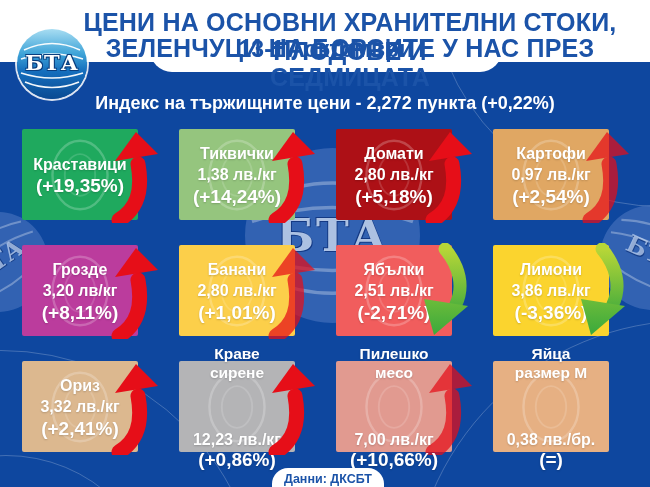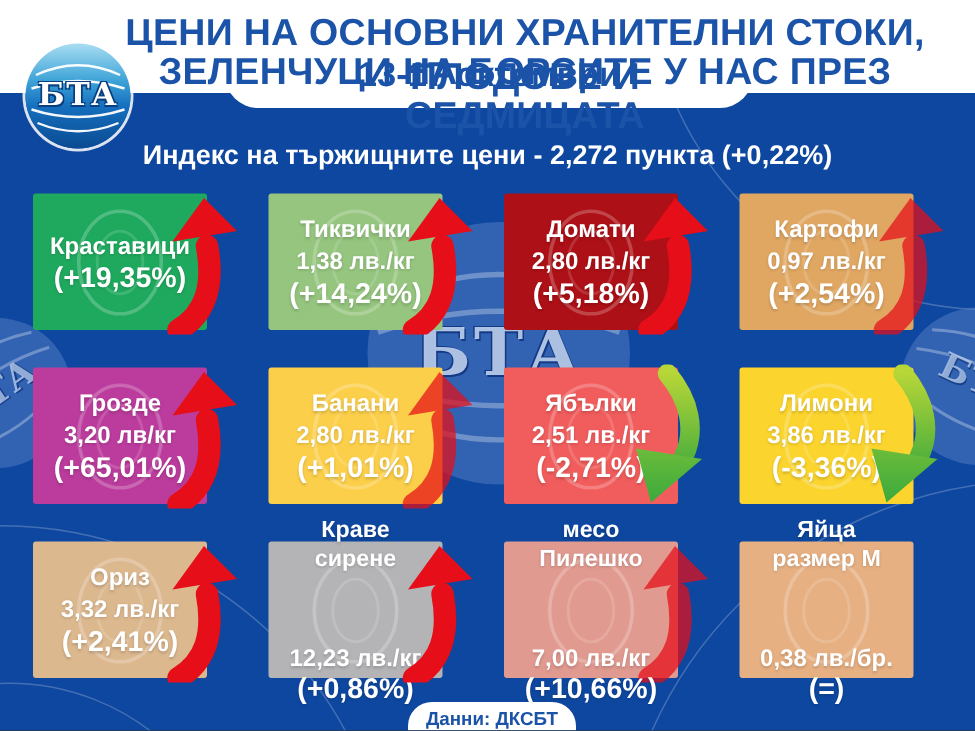--- a/index.html
+++ b/index.html
@@ -216,21 +216,21 @@
       </svg>
       <svg class="arrow up" viewBox="0 0 50 92">
         <path d="M9 89 C 27 78, 33 60, 28 33" fill="none" stroke="#e60e18" stroke-width="15" stroke-linecap="round"></path>
         <polygon points="26,1 5,30 48,23" fill="#e60e18"></polygon>
       </svg>
 
       <div class="t-name">
           <div>Грозде</div>
         </div>
       <div class="t-price">3,20 лв/кг</div>
-      <div class="t-change">(+65,01%)</div>
+      <div class="t-change">(+8,11%)</div>
     </div>
       <div class="tile muted-arrow" style="background: rgb(252, 207, 74);">
       <svg class="wm-shape" viewBox="0 0 80 86">
         <ellipse cx="40" cy="43" rx="29" ry="36" fill="none" stroke="rgba(255,255,255,.28)" stroke-width="2.5"></ellipse>
         <ellipse cx="40" cy="43" rx="16" ry="22" fill="none" stroke="rgba(255,255,255,.18)" stroke-width="2"></ellipse>
       </svg>
       <svg class="arrow up" viewBox="0 0 50 92">
         <path d="M9 89 C 27 78, 33 60, 28 33" fill="none" stroke="#e60e18" stroke-width="15" stroke-linecap="round"></path>
         <polygon points="26,1 5,30 48,23" fill="#e60e18"></polygon>
       </svg>
@@ -310,22 +310,22 @@
       <svg class="wm-shape" viewBox="0 0 80 86">
         <ellipse cx="40" cy="43" rx="29" ry="36" fill="none" stroke="rgba(255,255,255,.28)" stroke-width="2.5"></ellipse>
         <ellipse cx="40" cy="43" rx="16" ry="22" fill="none" stroke="rgba(255,255,255,.18)" stroke-width="2"></ellipse>
       </svg>
       <svg class="arrow up" viewBox="0 0 50 92">
         <path d="M9 89 C 27 78, 33 60, 28 33" fill="none" stroke="#e60e18" stroke-width="15" stroke-linecap="round"></path>
         <polygon points="26,1 5,30 48,23" fill="#e60e18"></polygon>
       </svg>
 
       <div class="t-name">
+          <div>Пилешко</div>
           <div>месо</div>
-          <div>Пилешко</div>
         </div>
       <div class="t-price">7,00 лв./кг</div>
       <div class="t-change">(+10,66%)</div>
     </div>
       <div class="tile multiline" style="background: rgb(230, 176, 131);">
       <svg class="wm-shape" viewBox="0 0 80 86">
         <ellipse cx="40" cy="43" rx="29" ry="36" fill="none" stroke="rgba(255,255,255,.28)" stroke-width="2.5"></ellipse>
         <ellipse cx="40" cy="43" rx="16" ry="22" fill="none" stroke="rgba(255,255,255,.18)" stroke-width="2"></ellipse>
       </svg>
 

